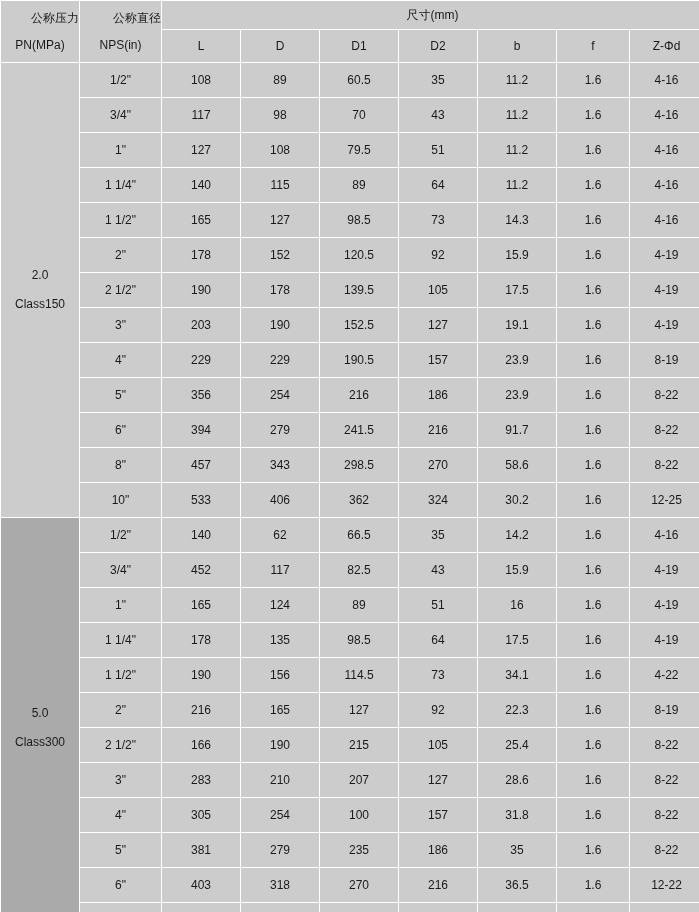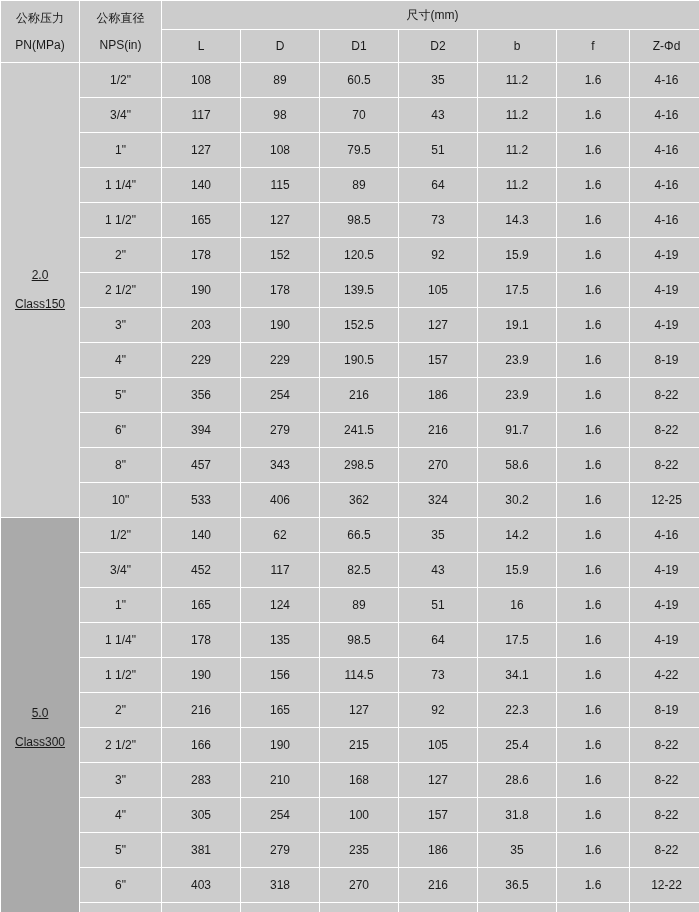--- a/index.html
+++ b/index.html
@@ -41,36 +41,36 @@
   .hdr-sub {
     background: #c4c4c4;
     height: 32px;
   }
   .hdr-corner {
     background: #b3b3b3;
   }
   .hdr-corner .line1 {
     display: block;
     padding-top: 7px;
+    text-align: right;
   }
   .hdr-corner .line2 {
     display: block;
     padding-top: 12px;
     padding-bottom: 7px;
   }
 
   
   .r-light td { background: #cccccc; }
   .r-dark  td { background: #b3b3b3; }
   #spec-table tbody tr { height: 34px; }
 
   
   .press-cell {
     font-size: 12px;
-    text-decoration: underline;
   }
   .press-light { background: #cccccc !important; }
   .press-dark  { background: #aaaaaa !important; }
   .press-cell .pv {
     display: block;
     padding-bottom: 14px;
   }
   .press-cell .pc {
     display: block;
   }
@@ -329,21 +329,21 @@
         <td>215</td>
         <td>105</td>
         <td>25.4</td>
         <td>1.6</td>
         <td>8-22</td>
       </tr>
       <tr class="r-light">
         <td>3"</td>
         <td>283</td>
         <td>210</td>
-        <td>168</td>
+        <td>207</td>
         <td>127</td>
         <td>28.6</td>
         <td>1.6</td>
         <td>8-22</td>
       </tr>
       <tr class="r-light">
         <td>4"</td>
         <td>305</td>
         <td>254</td>
         <td>100</td>

